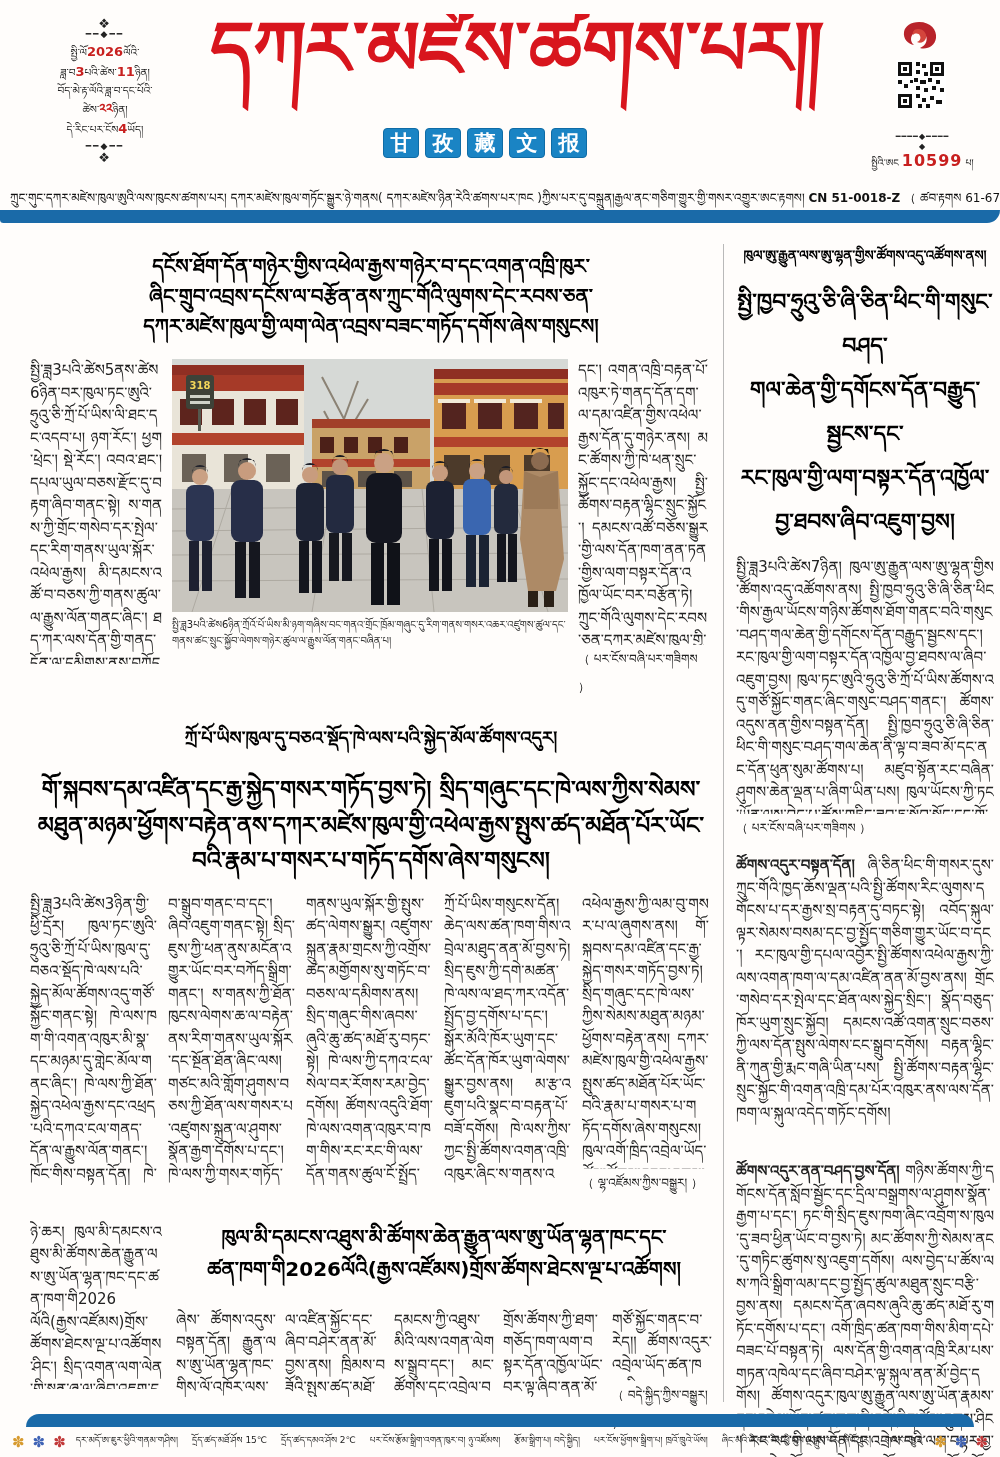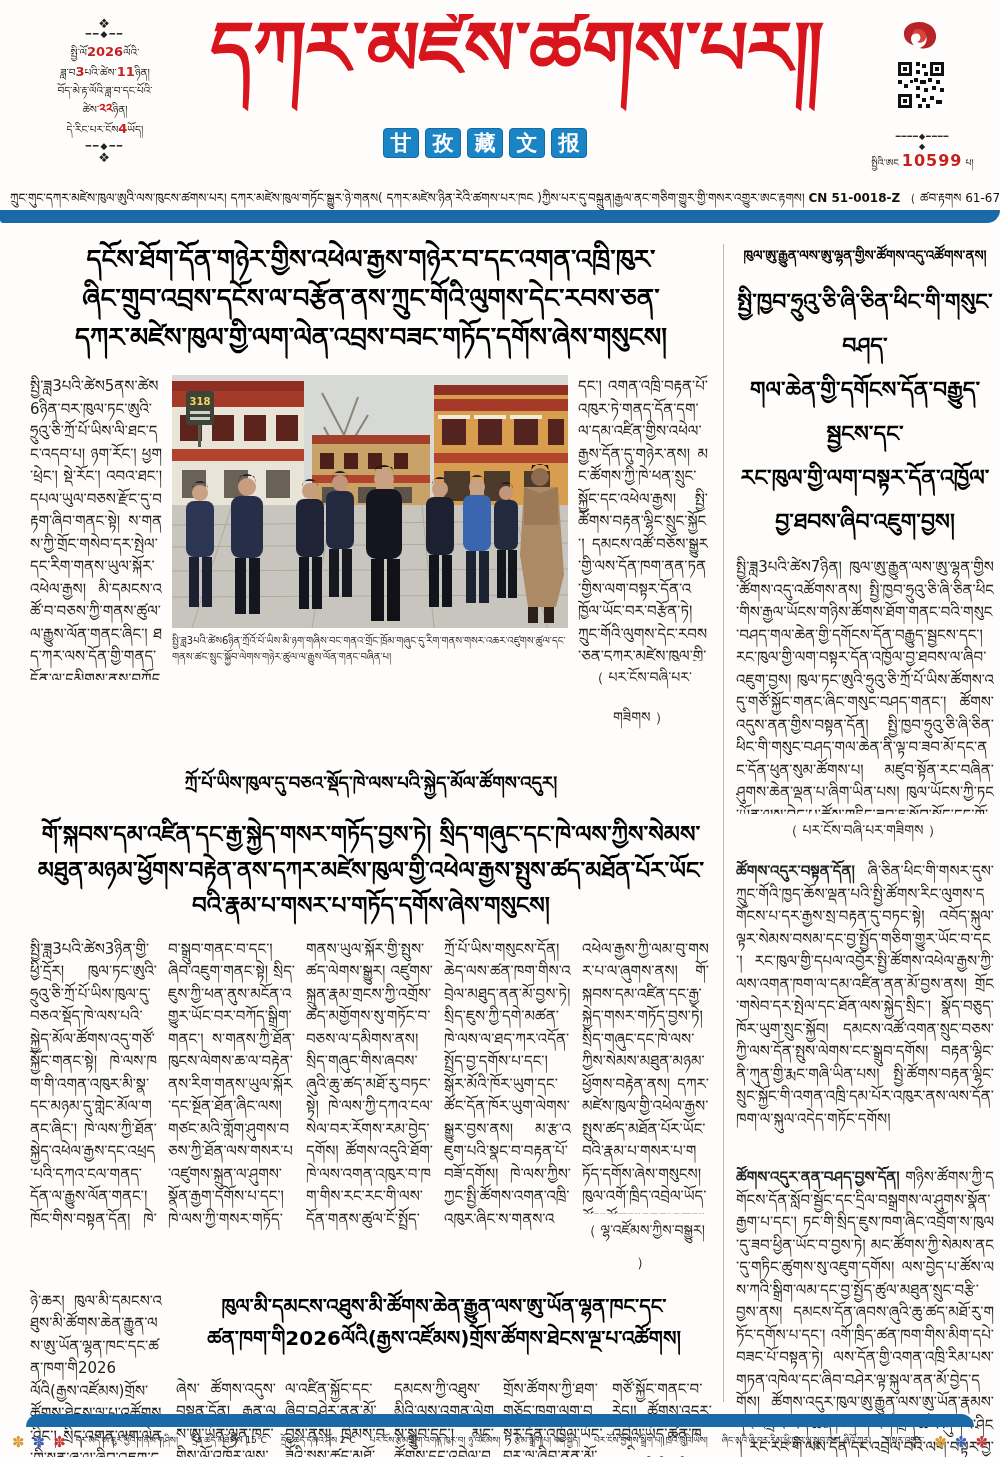--- a/index.html
+++ b/index.html
@@ -25,23 +25,23 @@
   .infobar .code { font-weight:bold; }
   .topbar { position:absolute; left:0; top:210px; width:1000px; height:13px; background:#1a6aa8; border-radius:0 0 22px 6px; }
   .bottombar { position:absolute; left:26px; top:1414px; width:948px; height:13px; background:#1a6aa8; border-radius:22px 22px 0 0; }
 
   
   .main-left { position:absolute; left:30px; top:236px; width:682px; }
   .vdivider { position:absolute; left:723px; top:244px; width:1px; height:1158px; background:#b9b9b9; }
   .right-col { position:absolute; left:736px; top:240px; width:258px; }
 
   .kicker { text-align:center; font-weight:bold; font-size:19px; line-height:1.65; color:#000; }
-  .headline1 { text-align:center; font-weight:bold; font-size:26px; line-height:1.5; color:#000; margin-top:4px; }
+  .headline1 { text-align:center; font-weight:bold; font-size:20px; line-height:1.5; color:#000; margin-top:15px; }
   .btext { font-size:15px; line-height:1.5; text-align:justify; color:#222; overflow:hidden; word-break:break-all; }
-  .note-r { text-align:center; font-size:14px; color:#222; padding-right:4px; }
+  .note-r { text-align:left; font-size:12px; color:#222; padding-right:4px; }
 
   .toprow { display:flex; gap:10px; margin-top:18px; }
   .toprow .c1 { width:132px; height:305px; }
   .photo-wrap { width:396px; }
   .photo-frame { width:396px; height:253px; background:#a3a3a3; overflow:hidden; }
   .caption { font-size:10px; line-height:1.55; text-align:justify; color:#222; margin-top:5px; word-break:break-all; }
   .toprow .c4 { width:130px; display:flex; flex-direction:column; }
   .toprow .c4 .btext { height:286px; }
 
   .mid-block { margin-top:22px; }

